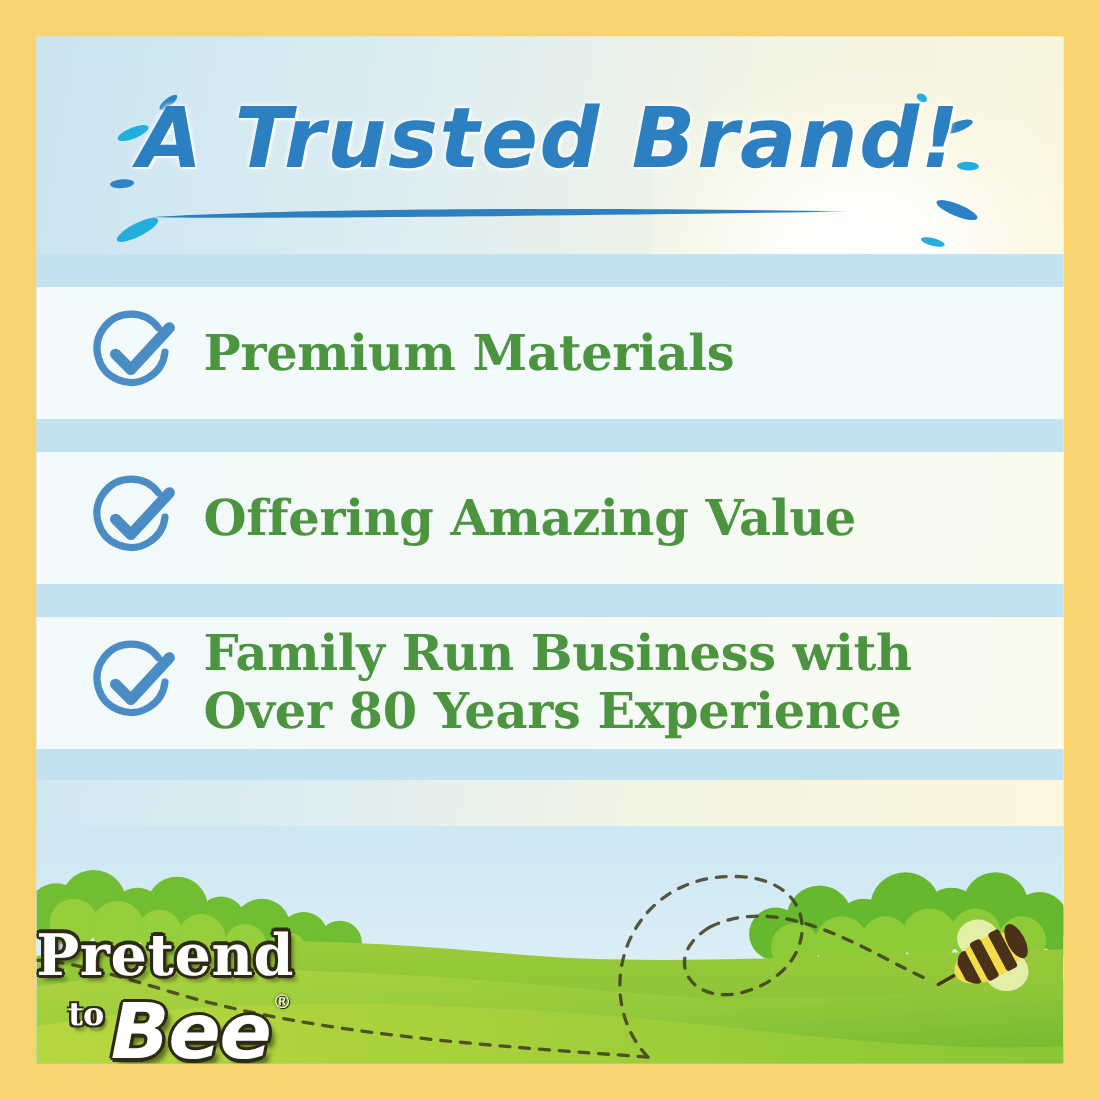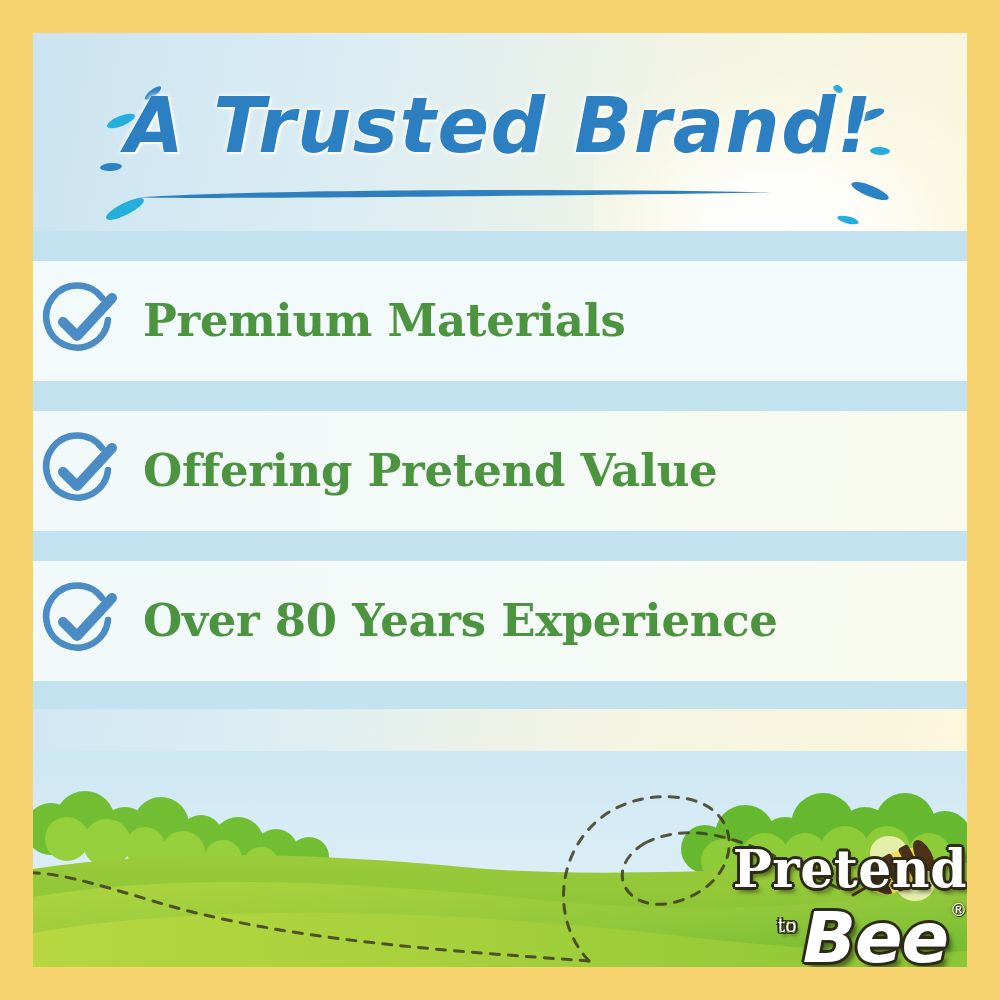--- a/index.html
+++ b/index.html
@@ -37,56 +37,57 @@
   }
   .underswoosh{
     position:absolute;left:102px;top:155px;width:640px;height:12px;
   }
   
   .bands{position:absolute;left:0;top:198px;width:934px;height:520px;}
   .sep{width:934px;background:#C3E2F0;}
   .row{
     width:934px;background:#F3FAFB;
     display:flex;align-items:center;
-    box-sizing:border-box;
+    box-sizing:border-box;padding-left:42px;
   }
   .row.alt{background:linear-gradient(95deg,#F1F9FB 0%,#F4FAF6 55%,#FAFBEE 100%);}
   .check{width:96px;flex:0 0 96px;display:flex;align-items:center;justify-content:center;}
   .ftext{
     font-family:"DejaVu Serif", serif;
     color:#4D9440;font-weight:700;
     font-size:45px;line-height:1.17;
     letter-spacing:-.3px;
     padding-left:14px;
   }
   .ftext .l2{display:block;}
   
   .scene{position:absolute;left:0;top:718px;width:934px;height:216px;overflow:hidden;
     background:linear-gradient(180deg,#CFE8F3 0%,#DFF0F7 55%,#E8F4F8 100%);}
   .logo{
-    position:absolute;left:0;top:92px;width:934px;text-align:right;
+    position:absolute;left:0;top:92px;width:934px;text-align:left;
     pointer-events:none;
   }
   .logo .pretend{
     display:block;
     font-family:"DejaVu Serif", serif;font-weight:700;
     font-size:52px;letter-spacing:.5px;color:#ffffff;
     text-shadow:
       -2px -2px 0 #2e2a16, 2px -2px 0 #2e2a16,-2px 2px 0 #2e2a16, 2px 2px 0 #2e2a16,
       0 3px 0 #2e2a16, 3px 0 0 #2e2a16, 0 -3px 0 #2e2a16, -3px 0 0 #2e2a16,
       4px 5px 4px rgba(20,18,5,.55);
     line-height:1;
   }
   .logo .l2row{display:block;margin-top:2px;white-space:nowrap;}
   .logo .to{
-    font-family:"DejaVu Serif", serif;font-weight:400;font-size:19px;color:#fff;
+    font-family:"DejaVu Serif", serif;font-weight:700;font-size:29px;color:#fff;
     vertical-align:30px;margin-right:6px;
     text-shadow:
       -2px -2px 0 #2e2a16, 2px -2px 0 #2e2a16,-2px 2px 0 #2e2a16, 2px 2px 0 #2e2a16,
       3px 4px 3px rgba(20,18,5,.5);
+    margin-left: 29px;
   }
   .logo .bee{
     font-family:"DejaVu Sans", sans-serif;font-weight:700;font-style:italic;
     font-size:70px;color:#fff;letter-spacing:-1px;
     text-shadow:
       -2px -2px 0 #2e2a16, 2px -2px 0 #2e2a16,-2px 2px 0 #2e2a16, 2px 2px 0 #2e2a16,
       0 3px 0 #2e2a16, 3px 0 0 #2e2a16, 0 -3px 0 #2e2a16, -3px 0 0 #2e2a16,
       5px 6px 5px rgba(20,18,5,.55);
     margin-top: 22px;
   }
@@ -147,34 +148,35 @@
       <div class="sep" style="height:30px"></div>
 
       <div class="row alt" style="height:120px">
         <div class="check">
           <svg width="90" height="90" viewBox="0 0 90 90">
             <path d="M66,22 A31,31 0 1 0 72,44" fill="none" stroke="#4B8CC4" stroke-width="6.5" stroke-linecap="round"></path>
             <path d="M27,46 L41,60 L76,22" fill="none" stroke="#4B8CC4" stroke-width="10" stroke-linecap="round" stroke-linejoin="round"></path>
           </svg>
         </div>
         <div class="ftext">
-          <span class="l1">Offering Pretend Value</span>
+          <span class="l1">Offering Amazing Value</span>
         </div>
       </div>
 
       <div class="sep" style="height:30px"></div>
 
       <div class="row alt" style="height:120px">
         <div class="check">
           <svg width="90" height="90" viewBox="0 0 90 90">
             <path d="M66,22 A31,31 0 1 0 72,44" fill="none" stroke="#4B8CC4" stroke-width="6.5" stroke-linecap="round"></path>
             <path d="M27,46 L41,60 L76,22" fill="none" stroke="#4B8CC4" stroke-width="10" stroke-linecap="round" stroke-linejoin="round"></path>
           </svg>
         </div>
         <div class="ftext">
+          <span class="l1">Family Run Business with</span>
           <span class="l2">Over 80 Years Experience</span>
         </div>
       </div>
 
       <div class="sep" style="height:28px"></div>
     </div>
 
     <div class="scene">
       <svg width="934" height="216" viewBox="0 0 934 216">
         <defs>

